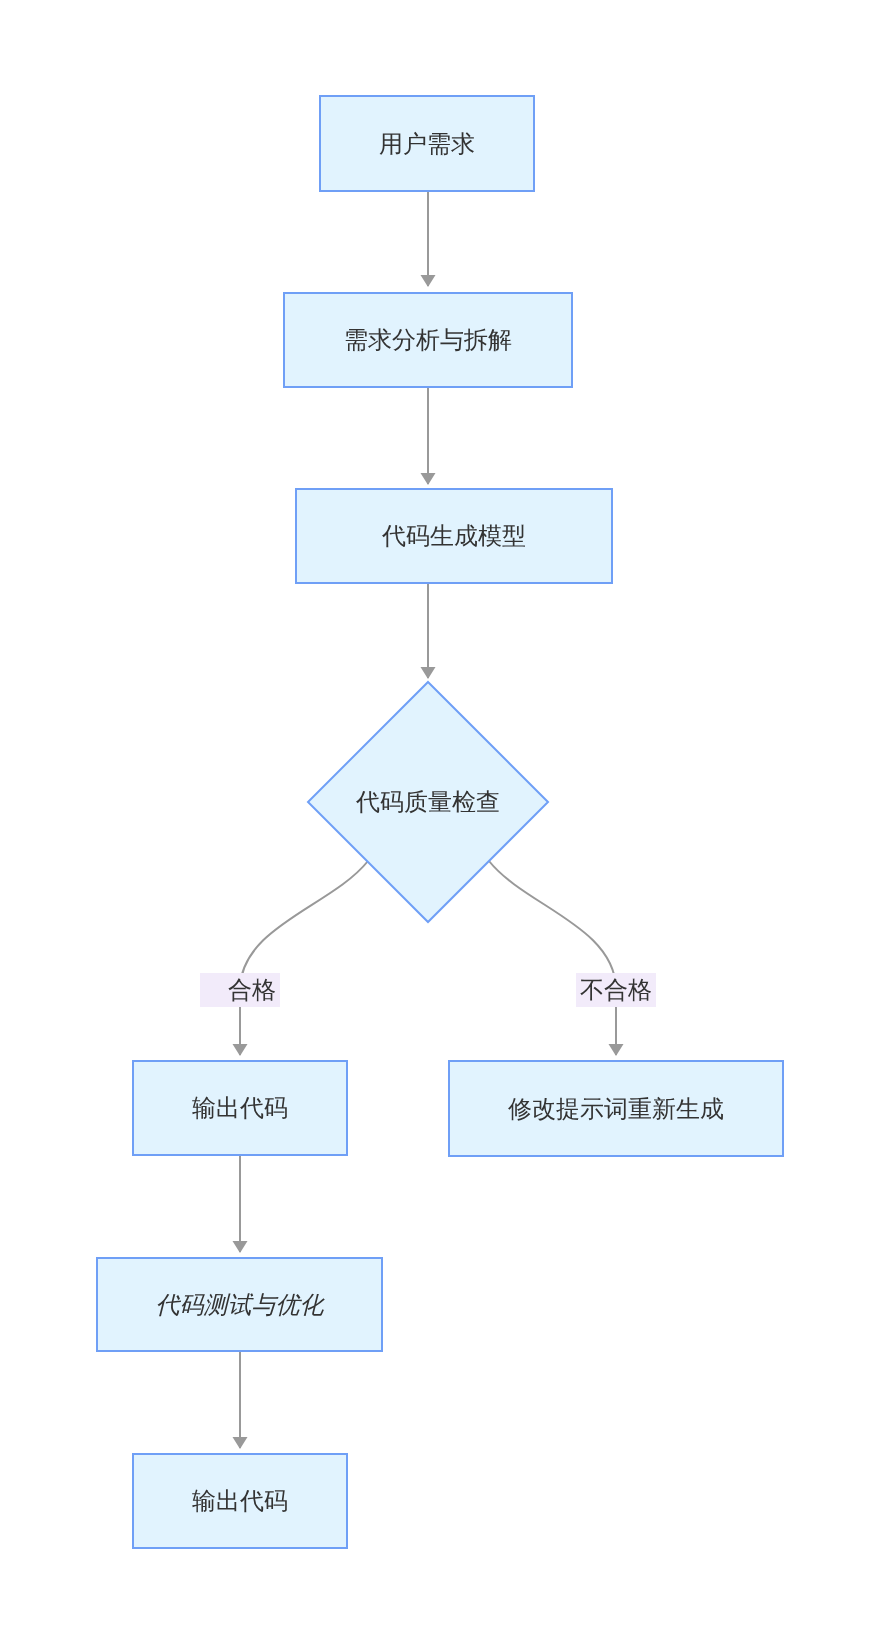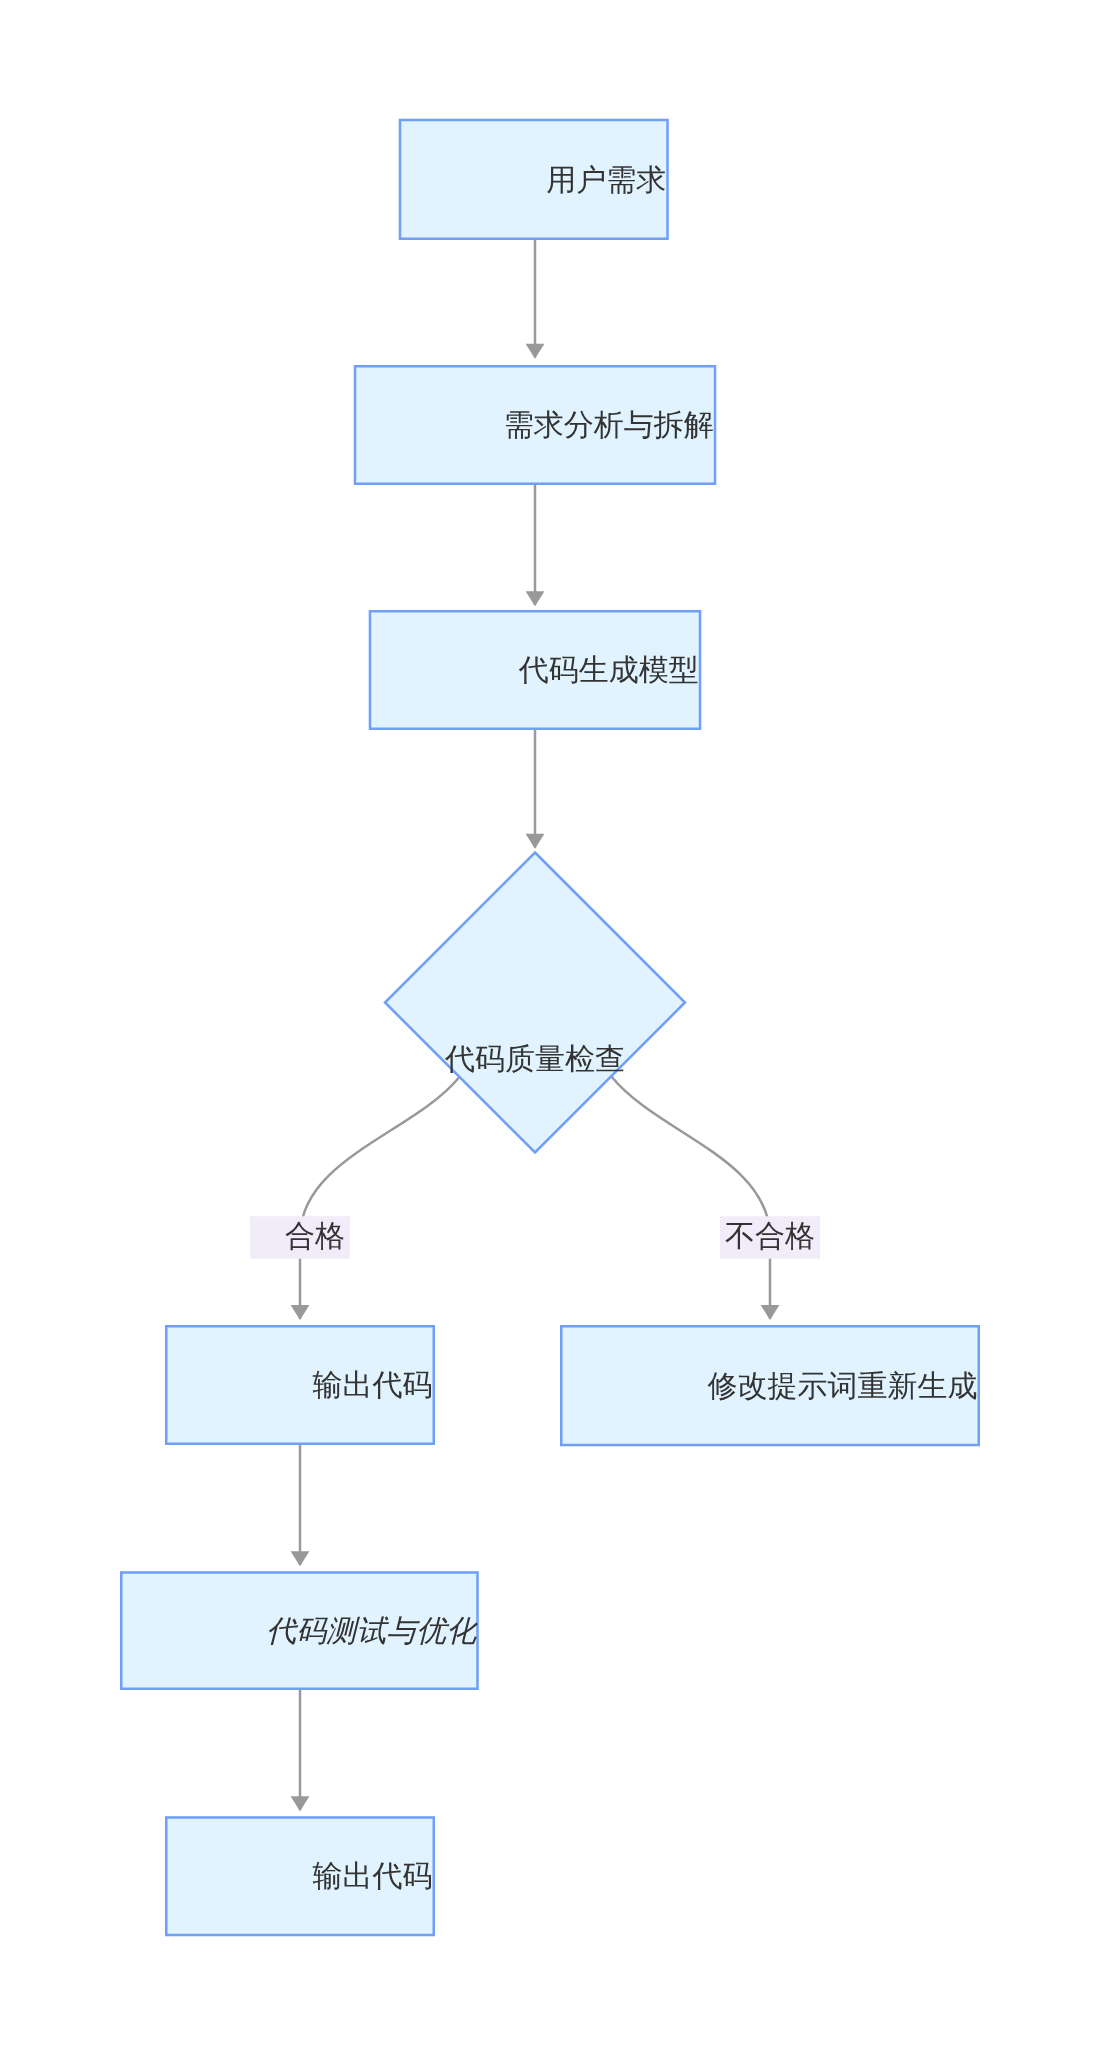--- a/index.html
+++ b/index.html
@@ -20,36 +20,35 @@
   .arrowhead { fill: var(--edge-color, #999999); }
   .diamond {
     fill: var(--node-fill, #e1f3fe);
     stroke: var(--node-stroke, #6f9ff6);
     stroke-width: 2;
   }
   .node {
     position: absolute;
     display: flex;
     align-items: center;
-    justify-content: flex-end;
+    justify-content: center;
     box-sizing: border-box;
     background: var(--node-fill, #e1f3fe);
     border: 2px solid var(--node-stroke, #6f9ff6);
     color: var(--text-color, #333333);
     font-size: 24px;
     text-align: center;
     white-space: nowrap;
   }
   .diamond-label {
     position: absolute;
     transform: translate(-50%, -50%);
     color: var(--text-color, #333333);
     font-size: 24px;
     white-space: nowrap;
-    margin-top: 45px;
   }
   .edge-label {
     position: absolute;
     transform: translate(-50%, -50%);
     background: var(--edge-label-bg, #f2ebfa);
     color: var(--text-color, #333333);
     font-size: 24px;
     line-height: 1.25;
     padding: 2px 4px;
     white-space: nowrap;
@@ -79,21 +78,21 @@
   </svg>
 
   <div class="node" style="left:319px; top:95px;  width:216px; height:97px;">
     <span>用户需求</span>
   </div>
 
   <div class="node" style="left:283px; top:292px; width:290px; height:96px;">
     <span>需求分析与拆解</span>
   </div>
 
-  <div class="node" style="left:295px; top:488px; width:266px; height:96px;">
+  <div class="node" style="left:295px; top:488px; width:318px; height:96px;">
     <span>代码生成模型</span>
   </div>
 
   <div class="diamond-label" style="left:428px; top:802px;">代码质量检查</div>
 
   <div class="edge-label" style="left:240px; top:990px;padding-left:28px;">合格</div>
 
   <div class="edge-label" style="left:616px; top:990px;">不合格</div>
 
   <div class="node" style="left:132px; top:1060px; width:216px; height:96px;">

